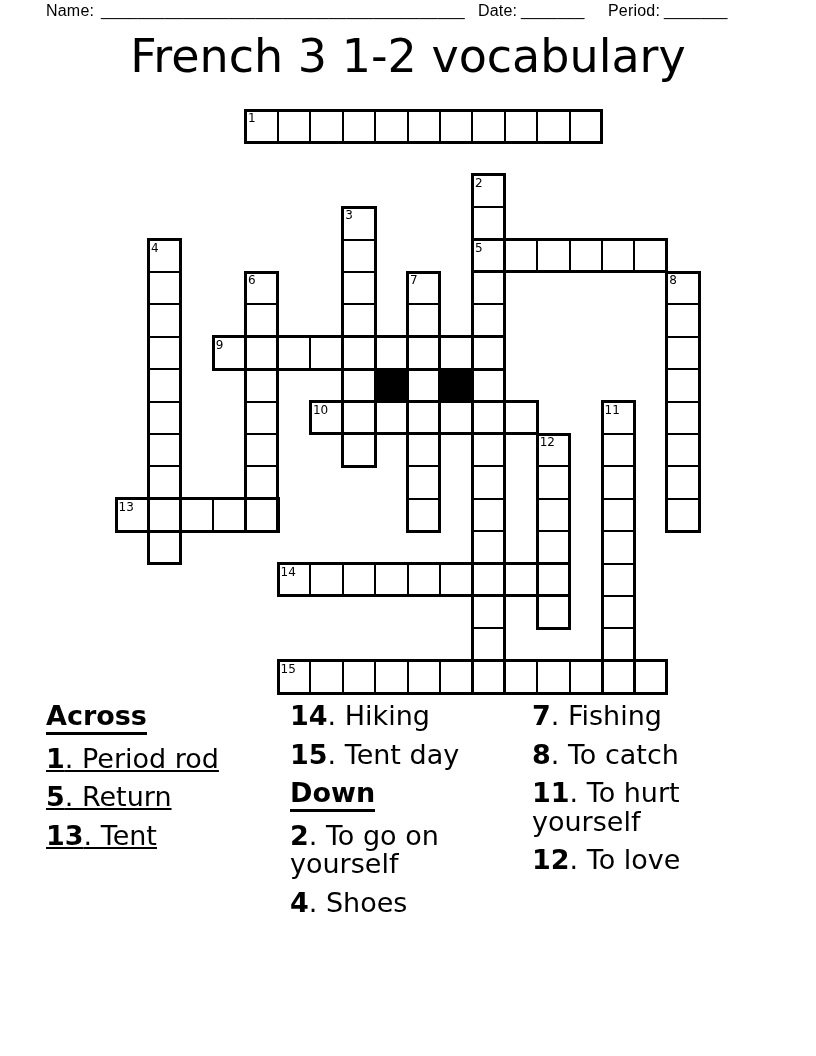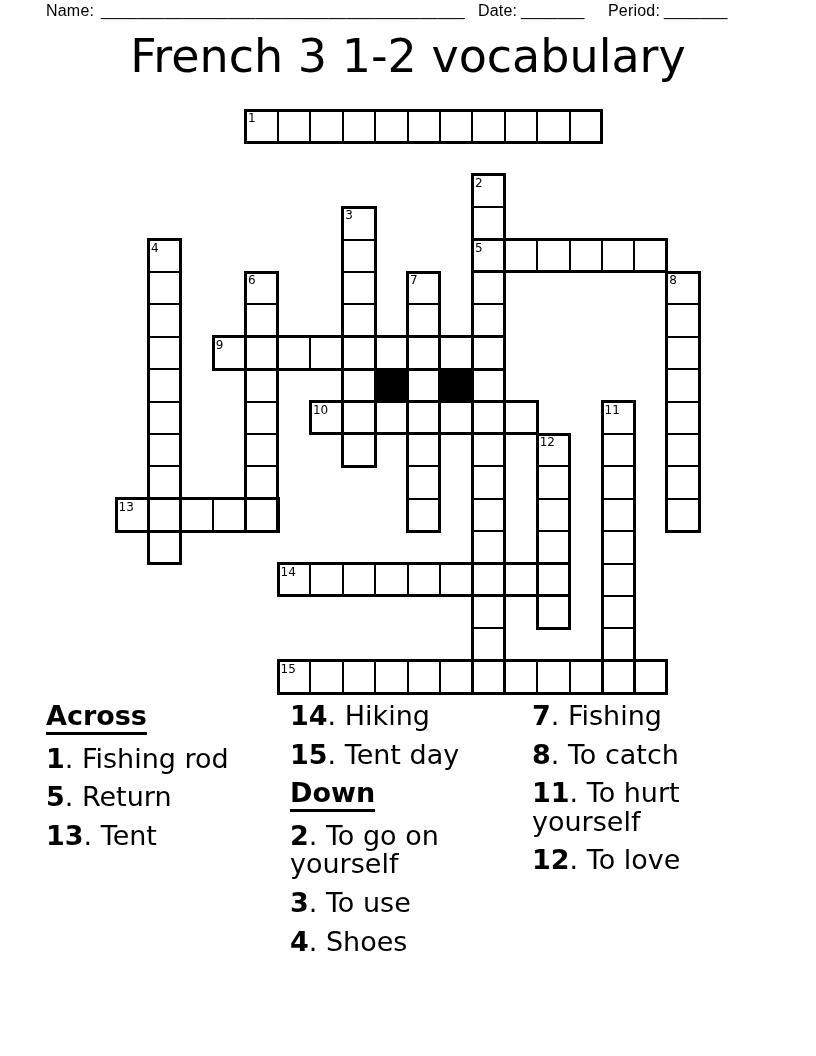--- a/index.html
+++ b/index.html
@@ -33,21 +33,21 @@
   .gnum{
     position:absolute;font-size:12px;line-height:12px;
     font-family:"DejaVu Sans",sans-serif;color:#000;pointer-events:none;
   }
   
   .clue-col{position:absolute;font-size:27px;line-height:1.06;}
   .clue{margin-bottom:10px;}
   .clue-num{font-weight:bold;}
   .clue-header{font-weight:bold;margin-bottom:10px;}
   .clue-header span{display:inline-block;border-bottom:3px solid #000;padding-bottom:1px;}
-  .col0{left:46px;top:702px;width:248px;}
+  .col0{left:46px;top:702px;width:248px;text-decoration:underline;}
   .col1{left:290px;top:702px;width:206px;}
   .col2{left:532px;top:702px;width:212px;}
 </style>
 </head>
 <body>
 
 <div>
   <span class="hl" style="left:46px">Name:</span>
   <span class="hl" style="left:101px">________________________________________</span>
   <span class="hl" style="left:478px">Date:</span>
@@ -207,30 +207,29 @@
     <div class="gnum" style="left: 604.5px; top: 403.6px;">11</div>
     <div class="gnum" style="left: 539.7px; top: 436px;">12</div>
     <div class="gnum" style="left: 118.5px; top: 500.8px;">13</div>
     <div class="gnum" style="left: 280.5px; top: 565.6px;">14</div>
     <div class="gnum" style="left: 280.5px; top: 662.8px;">15</div>
   </div>
 
 <div id="clues">
     <div class="clue-col col0">
       <div class="clue-header"><span>Across</span></div>
-      <div class="clue"><span class="clue-num">1</span><span class="clue-text">. Fishing rod</span></div>
+      <div class="clue"><span class="clue-num">1</span><span class="clue-text">. Period rod</span></div>
       <div class="clue"><span class="clue-num">5</span><span class="clue-text">. Return</span></div>
       <div class="clue"><span class="clue-num">13</span><span class="clue-text">. Tent</span></div>
     </div>
     <div class="clue-col col1">
       <div class="clue"><span class="clue-num">14</span><span class="clue-text">. Hiking</span></div>
       <div class="clue"><span class="clue-num">15</span><span class="clue-text">. Tent day</span></div>
       <div class="clue-header"><span>Down</span></div>
       <div class="clue"><span class="clue-num">2</span><span class="clue-text">. To go on yourself</span></div>
-      <div class="clue"><span class="clue-num">3</span><span class="clue-text">. To use</span></div>
       <div class="clue"><span class="clue-num">4</span><span class="clue-text">. Shoes</span></div>
     </div>
     <div class="clue-col col2">
       <div class="clue"><span class="clue-num">7</span><span class="clue-text">. Fishing</span></div>
       <div class="clue"><span class="clue-num">8</span><span class="clue-text">. To catch</span></div>
       <div class="clue"><span class="clue-num">11</span><span class="clue-text">. To hurt yourself</span></div>
       <div class="clue"><span class="clue-num">12</span><span class="clue-text">. To love</span></div>
     </div>
   </div>
 

